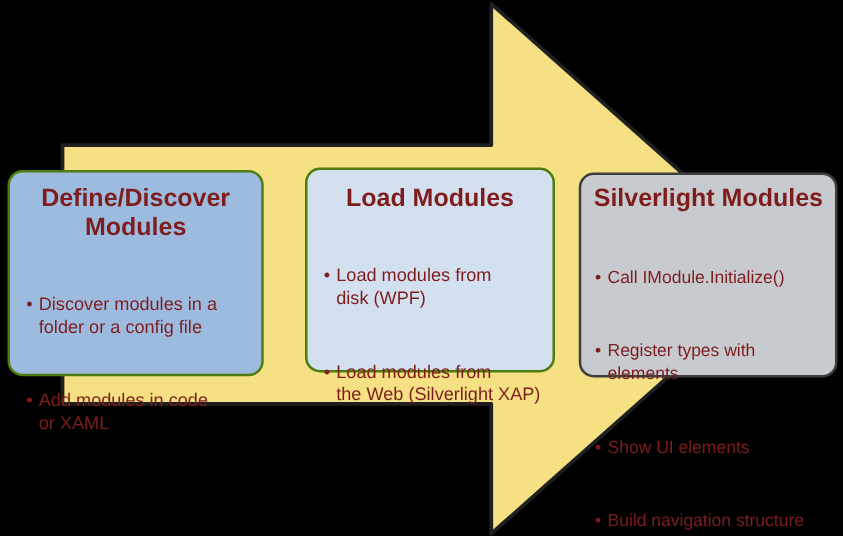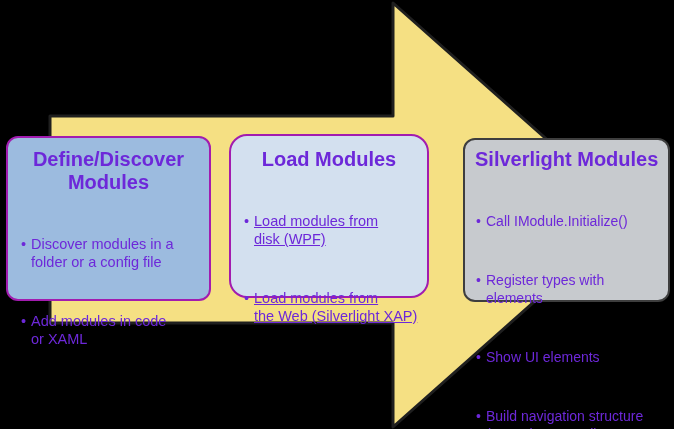--- a/index.html
+++ b/index.html
@@ -19,34 +19,33 @@
     position: absolute;
     left: 0;
     top: 0;
     width: 674px;
     height: 429px;
     display: block;
   }
   .box {
     position: absolute;
     box-sizing: border-box;
-    border: 2px solid #a21caf;
+    border: 2px solid #4d7c0f;
     border-radius: 12px;
-    color: #6d28d9;
+    color: #7f1d1d;
   }
   .box-define {
     left: 6px; top: 136px; width: 205px; height: 165px;
     background: #9CBBDF;
     padding: 10px 12px;
   }
   .box-load {
-    left: 229px; top: 134px; width: 200px; height: 164px;
+    left: 244px; top: 134px; width: 200px; height: 164px;
     background: #D3E0EF;
     padding: 12px 12px;
-    border-radius: 18px;
   }
   .box-init {
     left: 463px; top: 138px; width: 207px; height: 164px;
     background: #C7CACE;
     border-color: #3e3e3e;
     padding: 8px 10px;
   }
   .box-title {
     font-weight: bold;
     font-size: 20px;
@@ -67,21 +66,21 @@
     white-space: pre;
     margin-top: 41px;
   }
   .bullet::before {
     content: "\2022";
     position: absolute;
     left: 1px;
     top: 0;
   }
   .box-define .bullets { margin-top: 19px; }
-  .box-load .bullets { margin-top: 40px; text-decoration: underline; }
+  .box-load .bullets { margin-top: 40px; }
   .box-init .bullets { margin-top: 3px; }
   .box-init .bullet { font-size: 14px; line-height: 18px; }
 </style>
 </head>
 <body>
 
 <div class="stage">
 
   <svg class="arrow-svg" viewBox="0 0 674 429" aria-hidden="true">
     <polygon points="50,116 393,116 393,3 632,215 393,427 393,323 50,323" fill="#F5E083" stroke="#1F1F1F" stroke-width="3" stroke-linejoin="round"></polygon>

